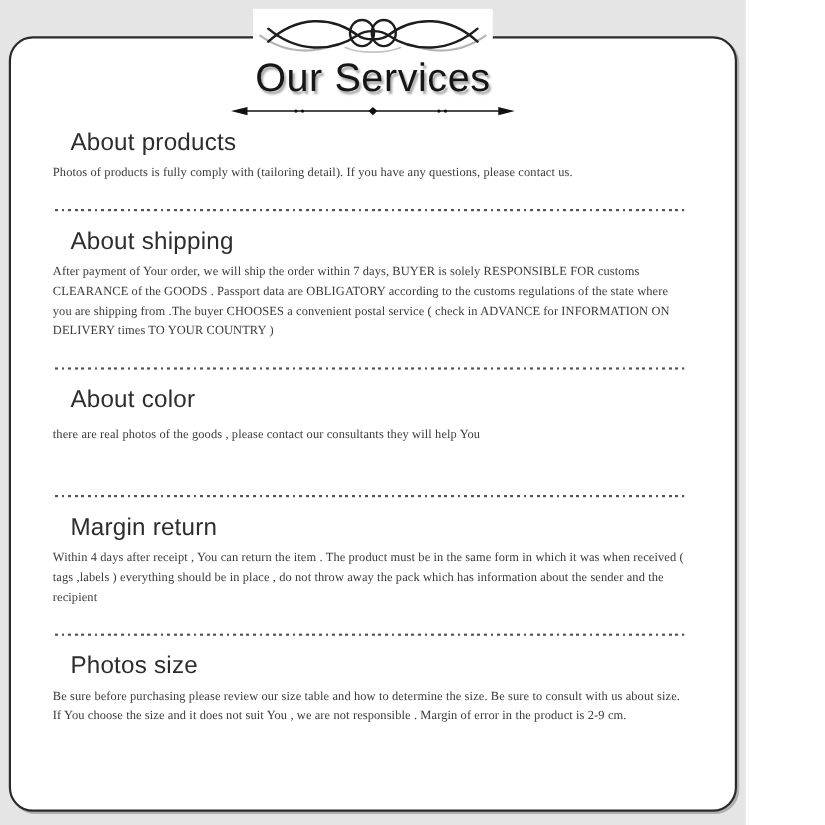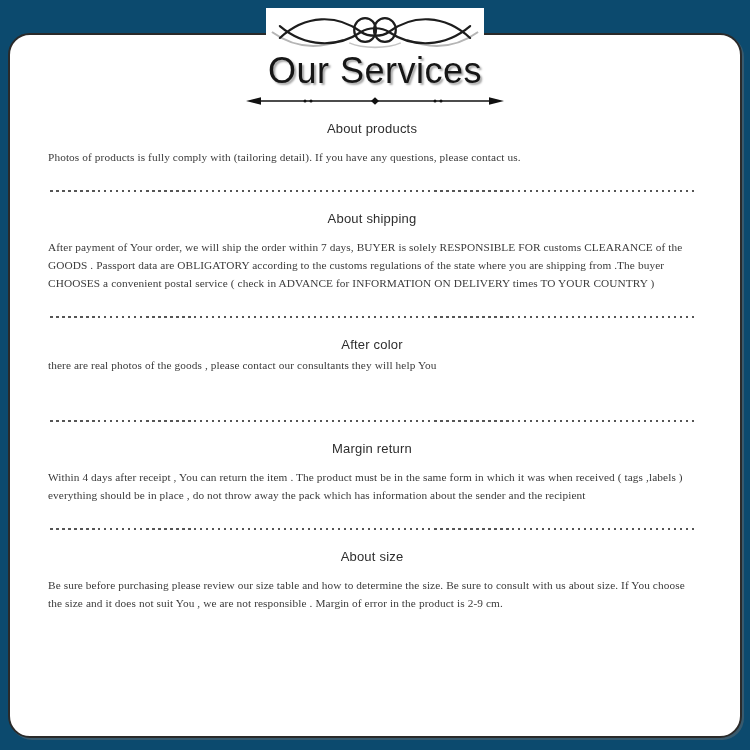--- a/index.html
+++ b/index.html
@@ -2,21 +2,21 @@
 <html><head>
 <meta charset="utf-8">
 <style>
   html, body { margin: 0; padding: 0; }
   body {
     width: 750px; height: 750px;
     background: #ffffff;
     font-family: "Liberation Sans", "DejaVu Sans", sans-serif;
     -webkit-font-smoothing: antialiased;
   }
-  .page { position: relative; width: 750px; height: 750px; background: #0c4a6e; overflow: hidden; }
+  .page { position: relative; width: 678px; height: 750px; background: #e5e5e5; overflow: hidden; }
 
   .card {
     position: absolute; left: 8px; right: 8px; top: 33px; bottom: 12px;
     border: 2px solid #2a2a2a;
     border-radius: 22px;
     box-shadow: 2px 2px 0 rgba(110,110,110,0.45);
     background: #ffffff;
   }
 
   .content { padding: 0 44px 0 38px; }
@@ -39,39 +39,38 @@
     letter-spacing: 0.5px;
     color: #161616;
     text-shadow: 2px 2px 2px #a8a8a8;
     line-height: 1.05;
   }
 
   .arrow-rule { display: block; margin: 4px auto 0; }
 
   
   h2.sec-heading {
-    font-size: 13px;
+    font-size: 22px;
     font-weight: 400;
     color: #2d2d2d;
     letter-spacing: 0.2px;
-    margin: 16px 0 0;
+    margin: 16px 16px 0;
     line-height: 22px;
-    text-align: center;
   }
   h2.first { margin-top: 10px; }
 
   p.sec-body {
     font-size: 11.3px;
     line-height: 18px;
     color: #3a3a3a;
     letter-spacing: 0.1px;
     margin: 8px 0 0;
     font-family: Liberation Serif, serif;
   }
-  p.follow { margin-top: 0; }
+  p.follow { margin-top: 12px; }
 
   .divider {
     height: 2px;
     margin: 24px 2px 0 2px;
     background: repeating-linear-gradient(90deg, #555 0 2.5px, transparent 2.5px 6px);
   }
   .divider.gap-lg { margin-top: 46px; }
 </style>
 </head>
 <body>
@@ -117,33 +116,33 @@
       <div class="divider"></div>
 
       <section>
         <h2 class="sec-heading">About shipping</h2>
         <p class="sec-body">After payment of Your order, we will ship the order within 7 days, BUYER is solely RESPONSIBLE FOR customs CLEARANCE of the GOODS . Passport data are OBLIGATORY according to the customs regulations of the state where you are shipping from .The buyer CHOOSES a convenient postal service ( check in ADVANCE for INFORMATION ON DELIVERY times TO YOUR COUNTRY )</p>
       </section>
 
       <div class="divider"></div>
 
       <section>
-        <h2 class="sec-heading">After color</h2>
+        <h2 class="sec-heading">About color</h2>
         <p class="sec-body follow">there are real photos of the goods , please contact our consultants they will help You</p>
       </section>
 
       <div class="divider gap-lg"></div>
 
       <section>
         <h2 class="sec-heading">Margin return</h2>
         <p class="sec-body">Within 4 days after receipt , You can return the item . The product must be in the same form in which it was when received ( tags ,labels ) everything should be in place , do not throw away the pack which has information about the sender and the recipient</p>
       </section>
 
       <div class="divider"></div>
 
       <section>
-        <h2 class="sec-heading">About size</h2>
+        <h2 class="sec-heading">Photos size</h2>
         <p class="sec-body">Be sure before purchasing  please review our size table and how to determine the size. Be sure to consult with us about size. If You choose the size and it does not suit You , we are not responsible . Margin of error in the product is 2-9 cm.</p>
       </section>
 
     </div>
   </div>
 </div>
 
 </body></html>

